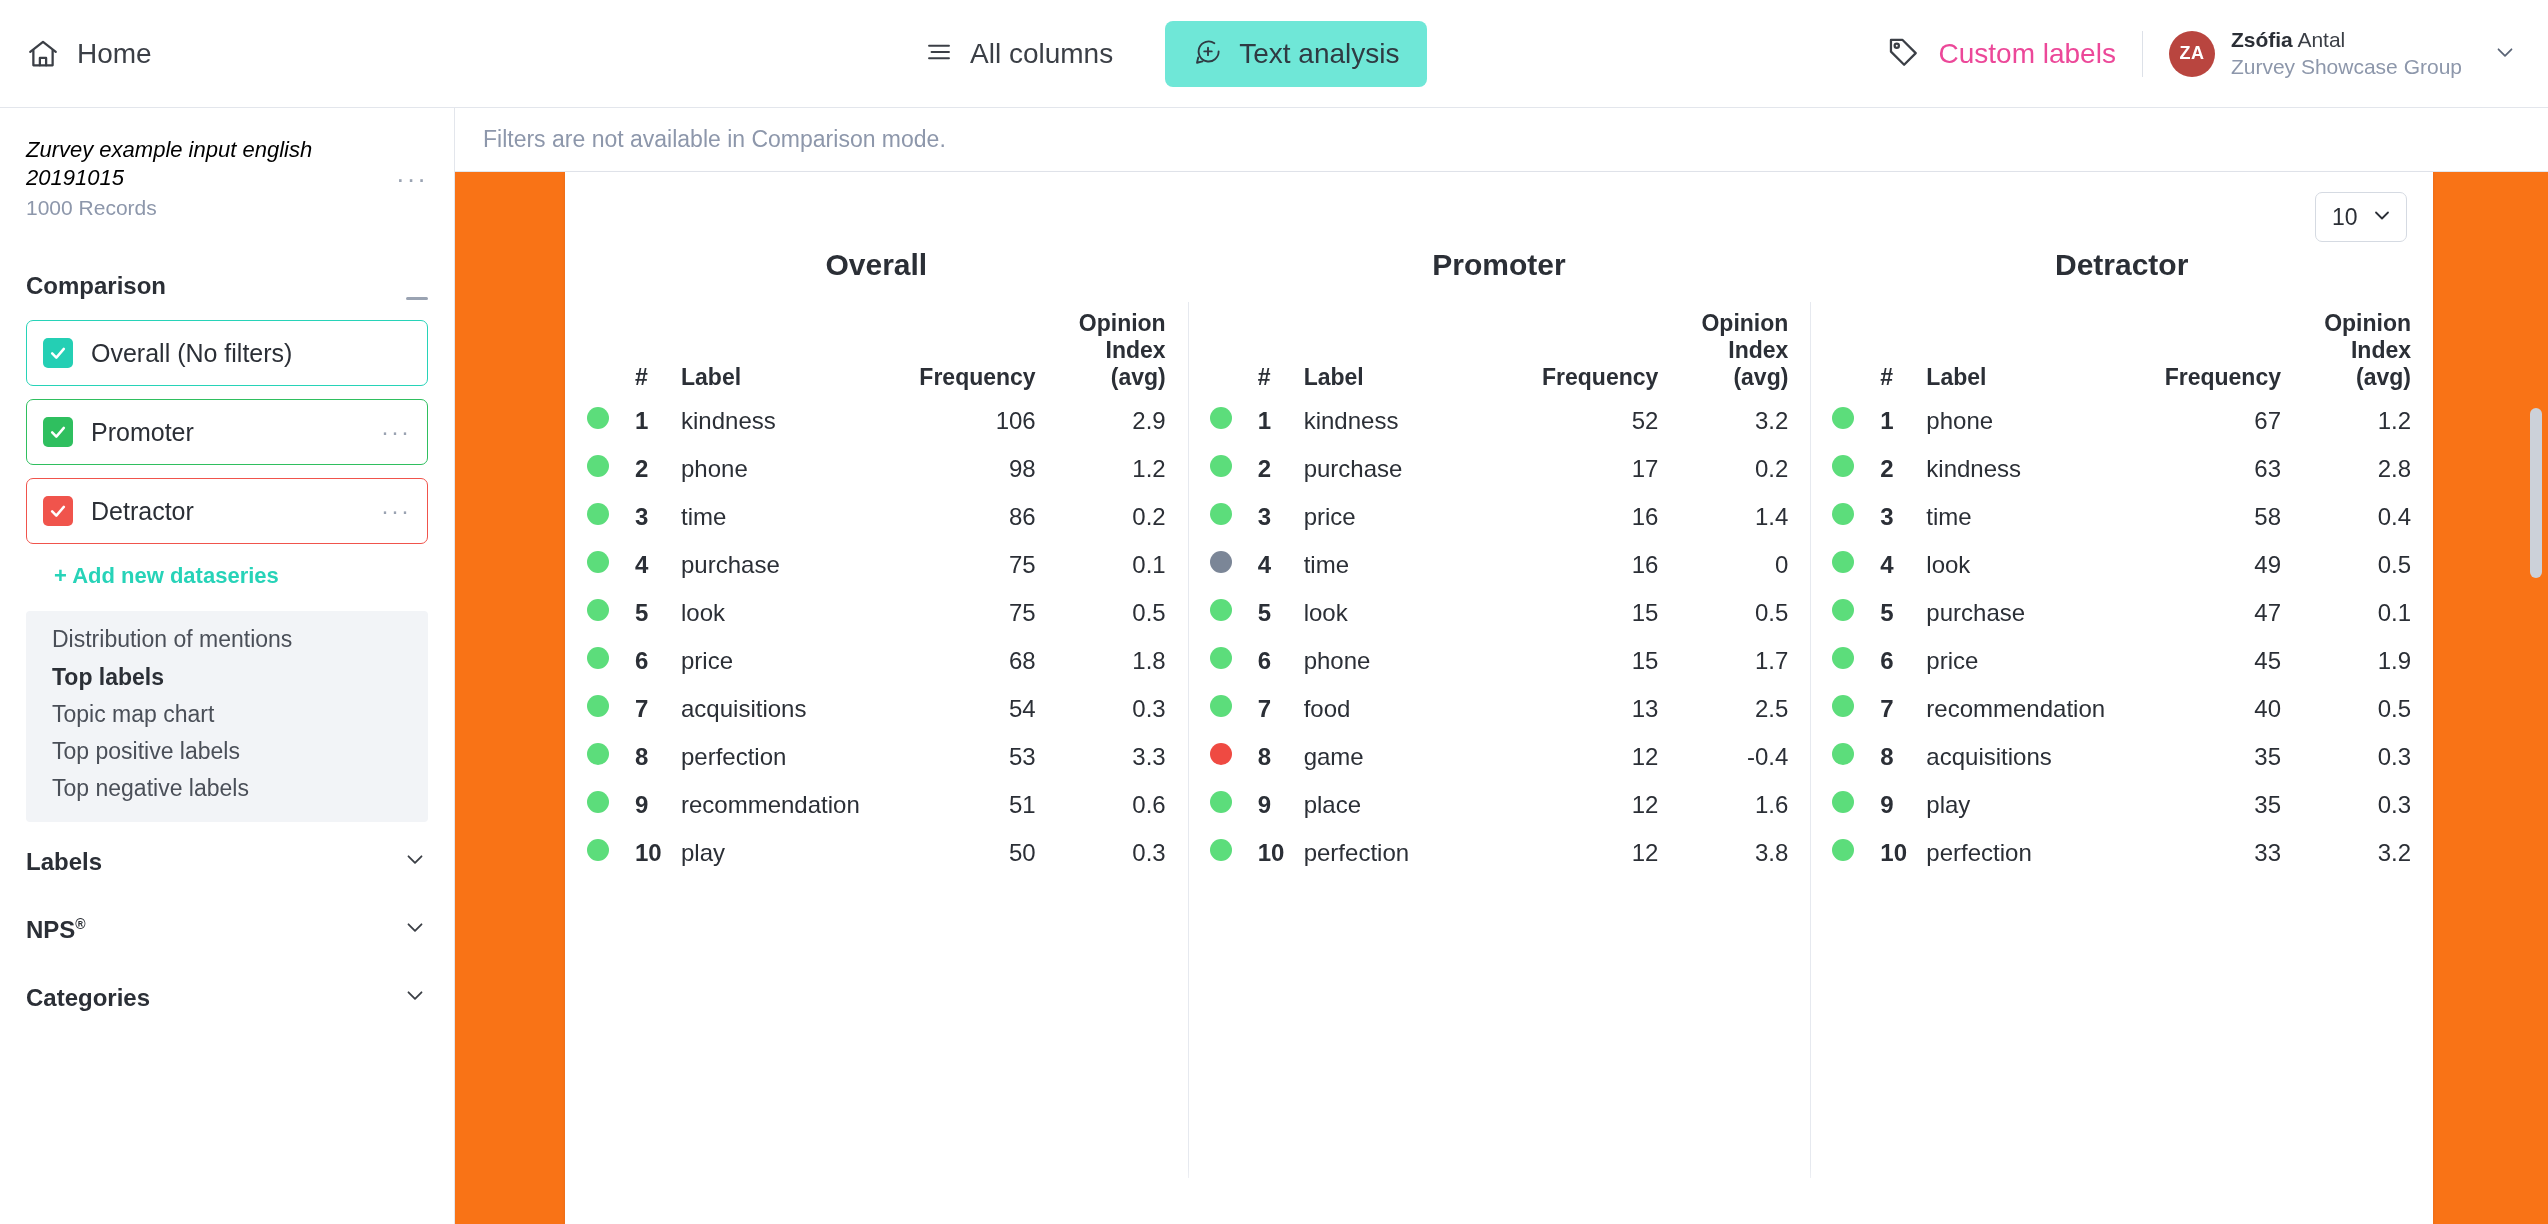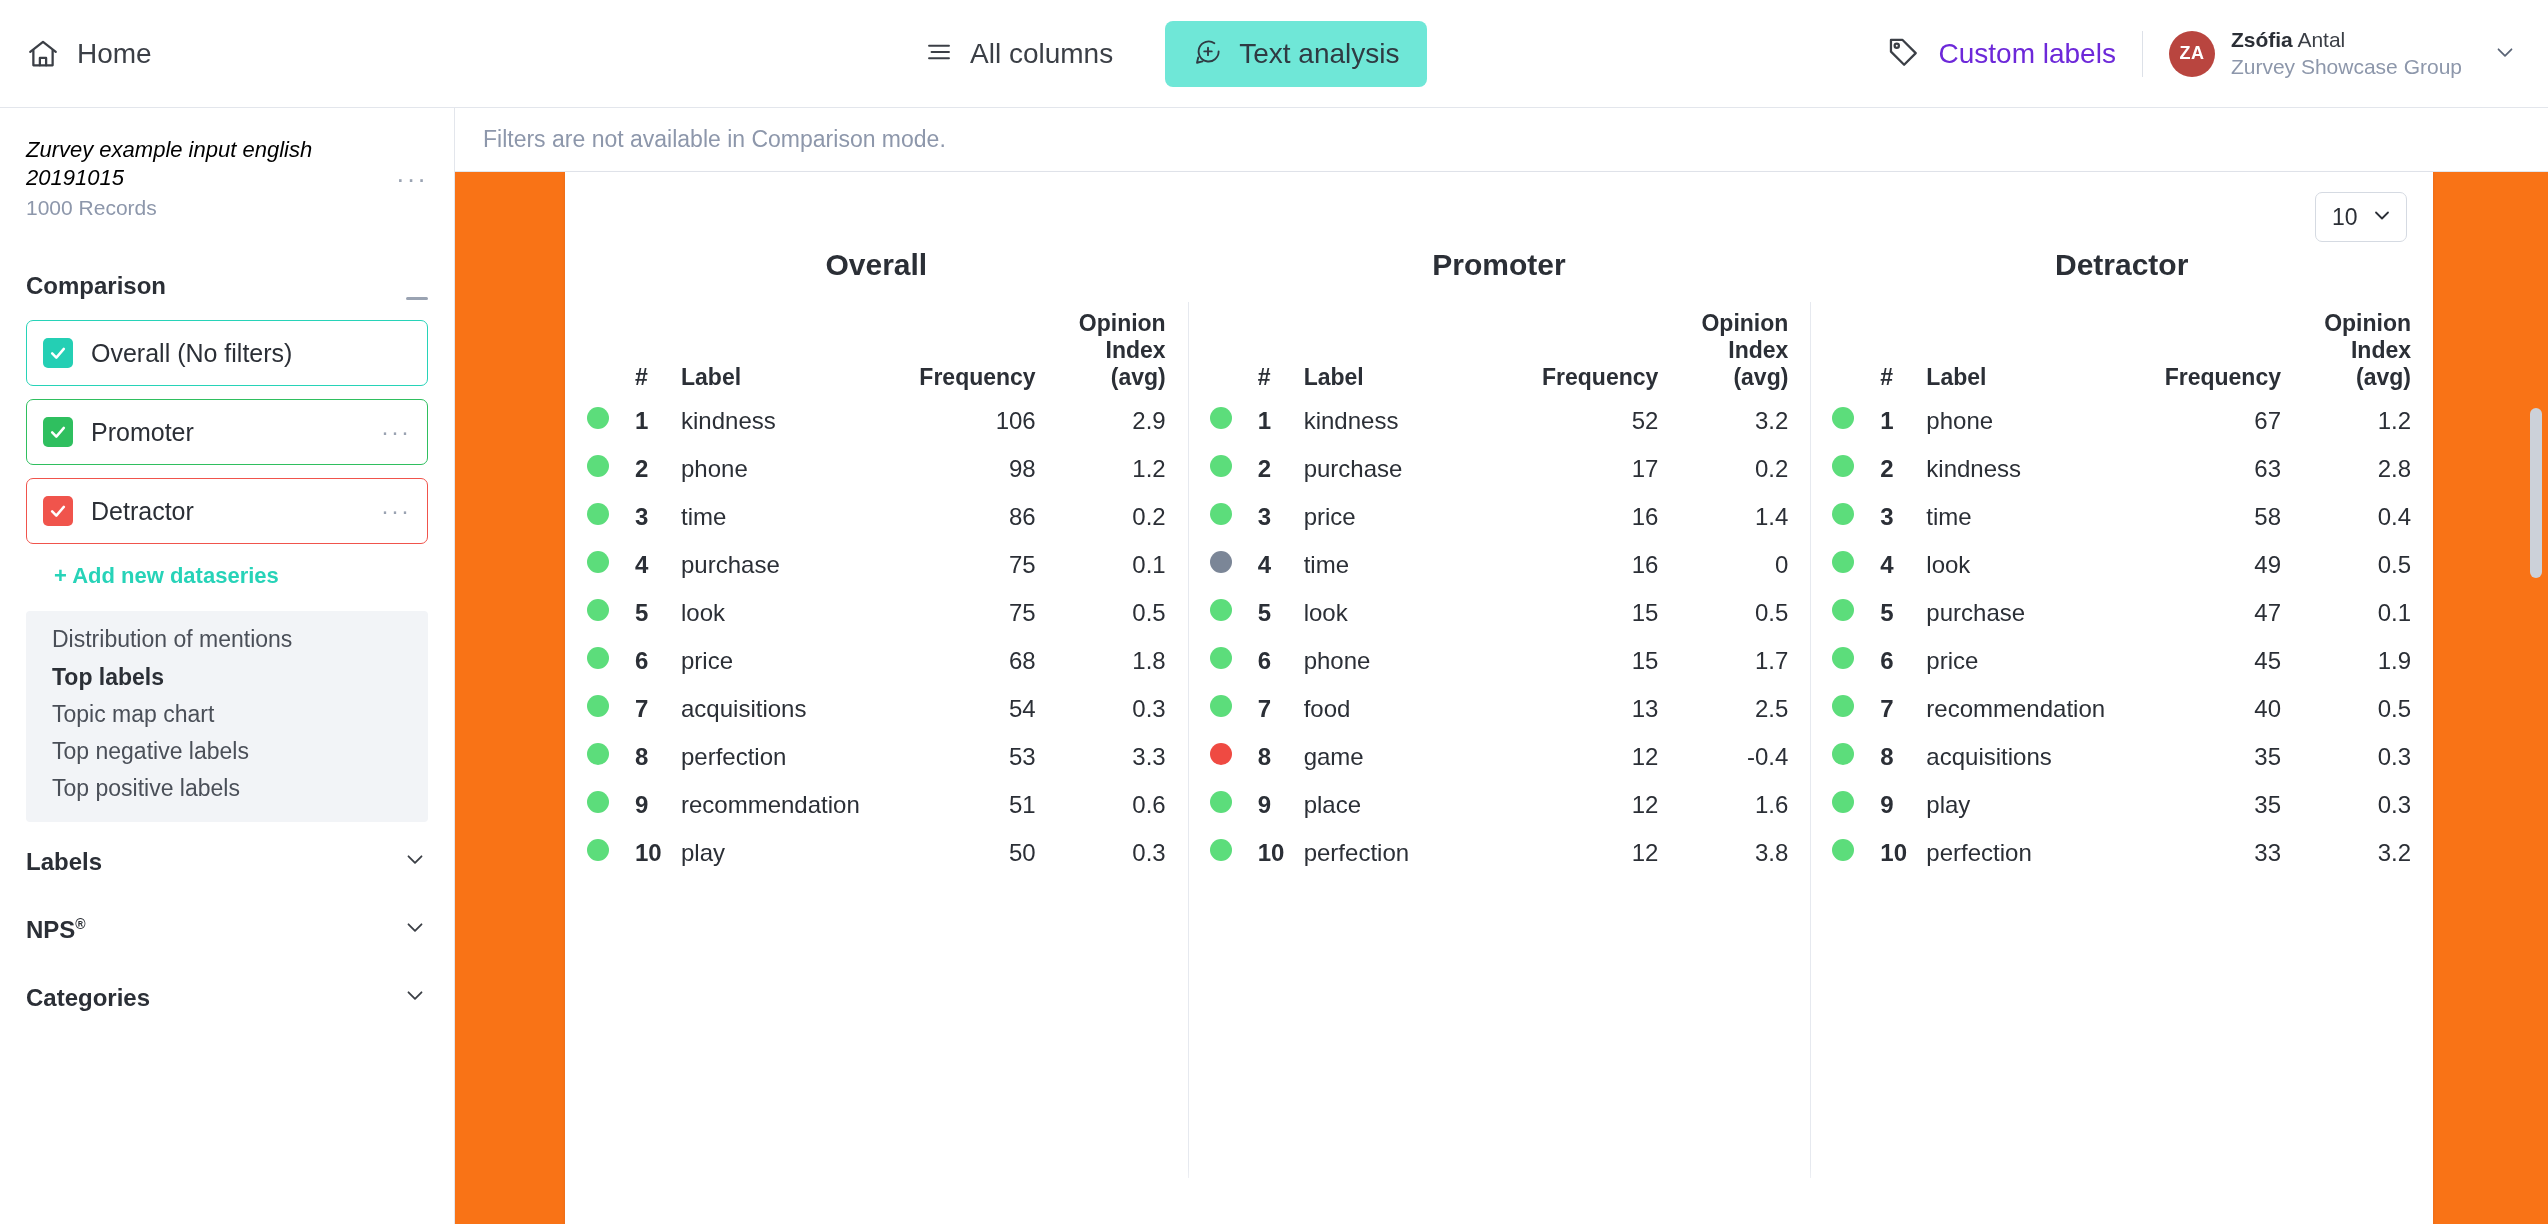--- a/index.html
+++ b/index.html
@@ -30,21 +30,21 @@
   .tab-plain .tab-label { font-size: 28px; color: #3b3f46; }
   .tab-active {
     display: flex; align-items: center; gap: 16px;
     background: #6fe7d7; border-radius: 8px;
     padding: 16px 28px; cursor: pointer;
   }
   .tab-active .tab-label { font-size: 28px; color: #2f3b43; }
 
   .topbar-right { display: flex; align-items: center; gap: 0; padding-right: 30px; }
   .custom-labels { display: flex; align-items: center; gap: 18px; cursor: pointer; padding-right: 26px; }
-  .custom-labels .cl-label { font-size: 28px; color: #6d28d9; }
+  .custom-labels .cl-label { font-size: 28px; color: #ec4899; }
   .vdivider { width: 1px; height: 46px; background: #dde1e8; }
   .user-block { display: flex; align-items: center; gap: 16px; padding-left: 26px; cursor: pointer; }
   .avatar {
     width: 46px; height: 46px; border-radius: 50%;
     background: #b9453f; color: #fff;
     font-size: 18px; font-weight: bold;
     display: flex; align-items: center; justify-content: center;
     letter-spacing: .5px;
   }
   .user-text { line-height: 1.25; }
@@ -304,22 +304,22 @@
           <span class="series-dots">···</span>
         </div>
       </div>
 
       <div class="add-series">+ Add new dataseries</div>
 
       <div class="nav-block">
         <div class="nav-item">Distribution of mentions</div>
         <div class="nav-item active">Top labels</div>
         <div class="nav-item">Topic map chart</div>
+        <div class="nav-item">Top positive labels</div>
         <div class="nav-item">Top negative labels</div>
-        <div class="nav-item">Top positive labels</div>
       </div>
 
       <div class="accordion">
         <div class="acc-row">
           <span>Labels</span>
           <span class="chev">
             <svg width="26" height="26" viewBox="0 0 24 24" fill="none" stroke="#3b3f46" stroke-width="1.7" stroke-linecap="round" stroke-linejoin="round">
                 <path d="M6 9.5 12 15.5l6-6"></path>
               </svg>
           </span>

